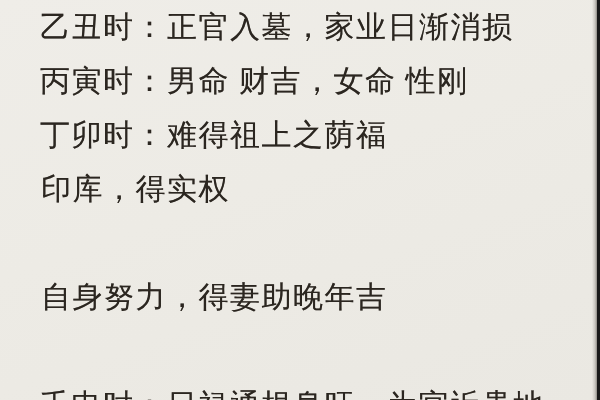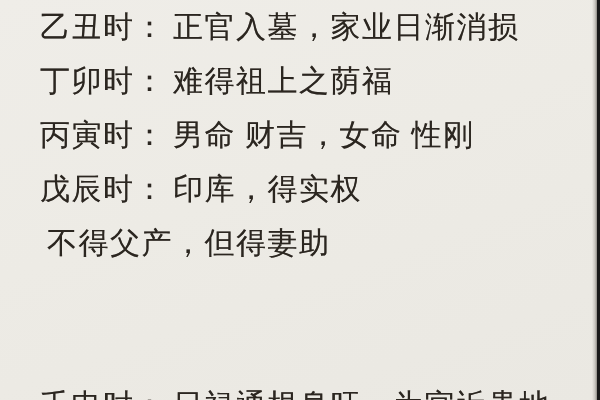--- a/index.html
+++ b/index.html
@@ -26,21 +26,21 @@
     height: 54px;
     display: flex;
     align-items: center;
     white-space: nowrap;
     font-size: 30px;
     letter-spacing: 1.5px;
     color: #2b2620;
     text-shadow: 0 0 0.5px rgba(43,38,32,0.55); 
   }
   .hour-label { flex: 0 0 auto; text-align: right; }
-  .fortune-text { flex: 0 0 auto; margin-left: 7px; }
+  .fortune-text { flex: 0 0 auto; margin-left: 1px; }
   
   .photo-edge-shadow {
     position: absolute;
     top: 0;
     right: 3px;
     width: 5px;
     height: 100%;
     background: linear-gradient(90deg, rgba(120,115,108,0) 0%, #c9c6c0 60%, #8e8b85 100%);
   }
   .photo-edge {
@@ -58,39 +58,38 @@
 <div class="page">
 
   <div class="fortune-list">
 
     <div class="fortune-row">
       <span class="hour-label">乙丑时：</span>
       <span class="fortune-text">正官入墓，家业日渐消损</span>
     </div>
 
     <div class="fortune-row">
+      <span class="hour-label">丙寅时：</span>
+      <span class="fortune-text">男命 财吉，女命 性刚</span>
+    </div>
+
+    <div class="fortune-row">
       <span class="hour-label">丁卯时：</span>
       <span class="fortune-text">难得祖上之荫福</span>
     </div>
 
     <div class="fortune-row">
-      <span class="hour-label">丙寅时：</span>
-      <span class="fortune-text">男命 财吉，女命 性刚</span>
-    </div>
-
-    <div class="fortune-row">
-      <span class="hour-label">戊辰时：</span>
       <span class="fortune-text">印库，得实权</span>
     </div>
 
     <div class="fortune-row">
-      <span class="fortune-text">不得父产，但得妻助</span>
     </div>
 
     <div class="fortune-row">
+      <span class="fortune-text">自身努力，得妻助晚年吉</span>
     </div>
 
     <div class="fortune-row">
     </div>
 
     <div class="fortune-row">
       <span class="hour-label">壬申时：</span>
       <span class="fortune-text">日禄通根身旺，为官近贵地</span>
     </div>
 

